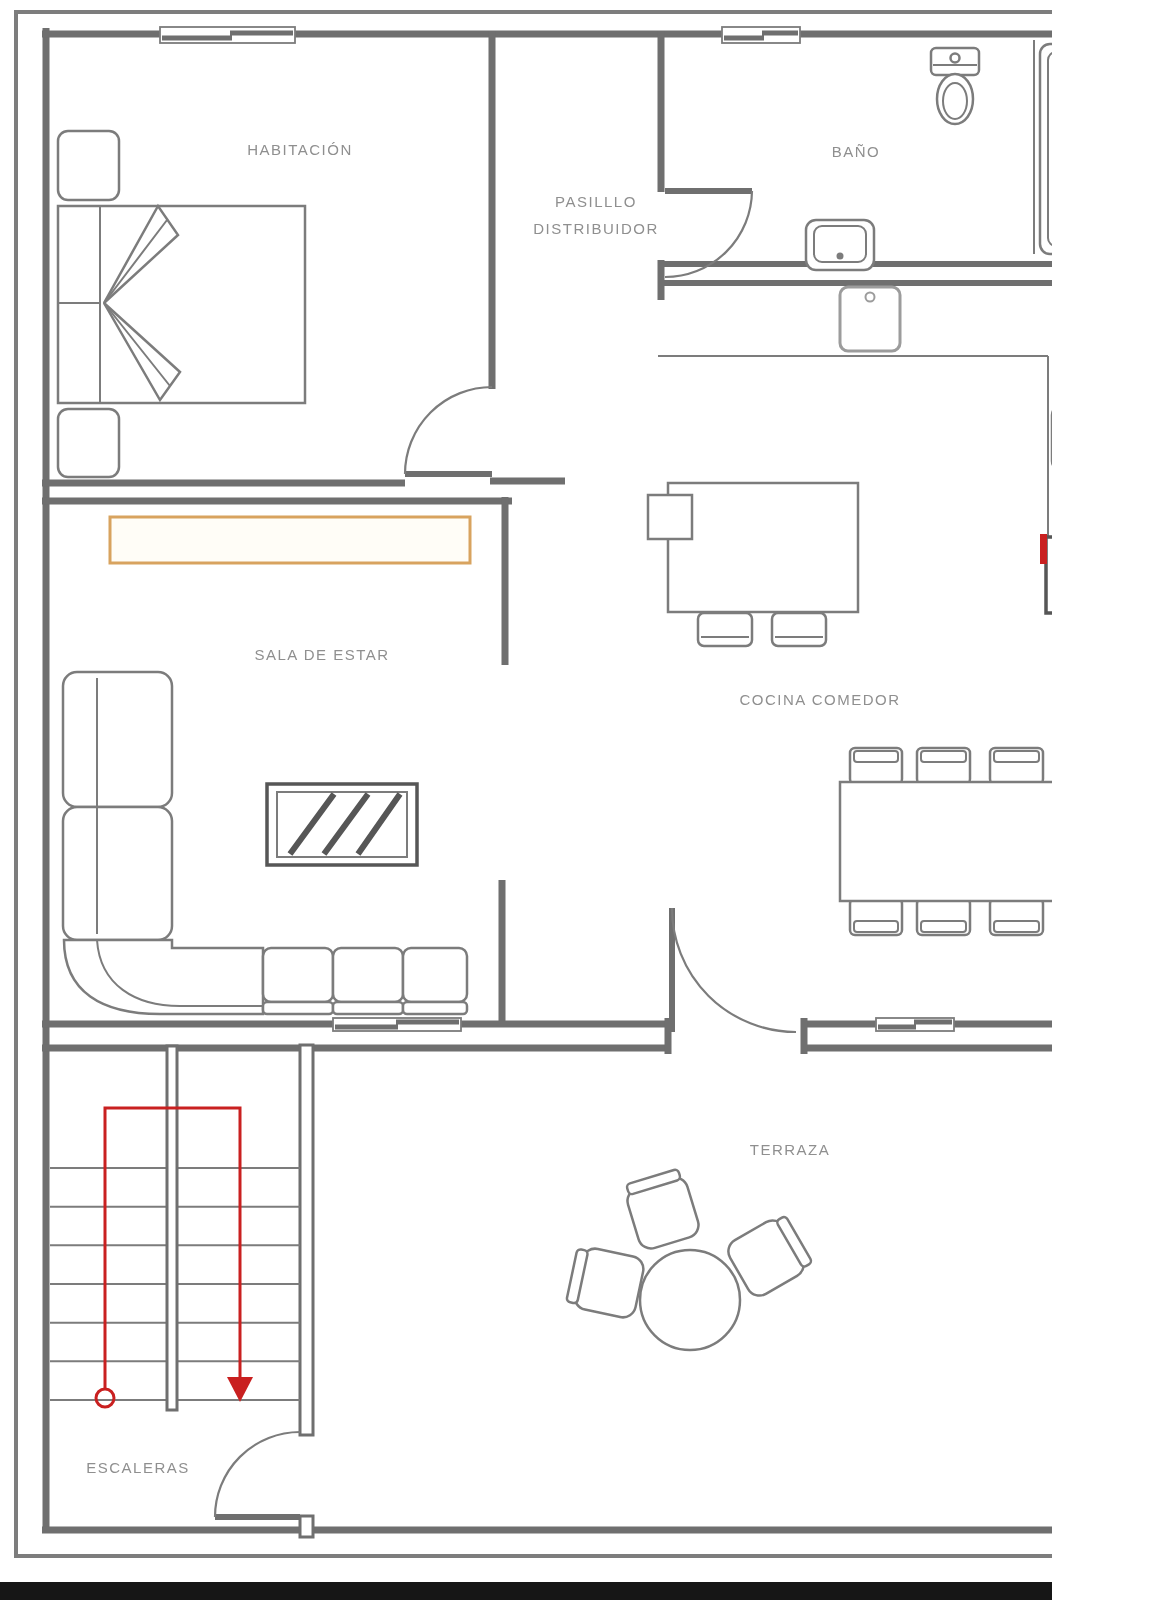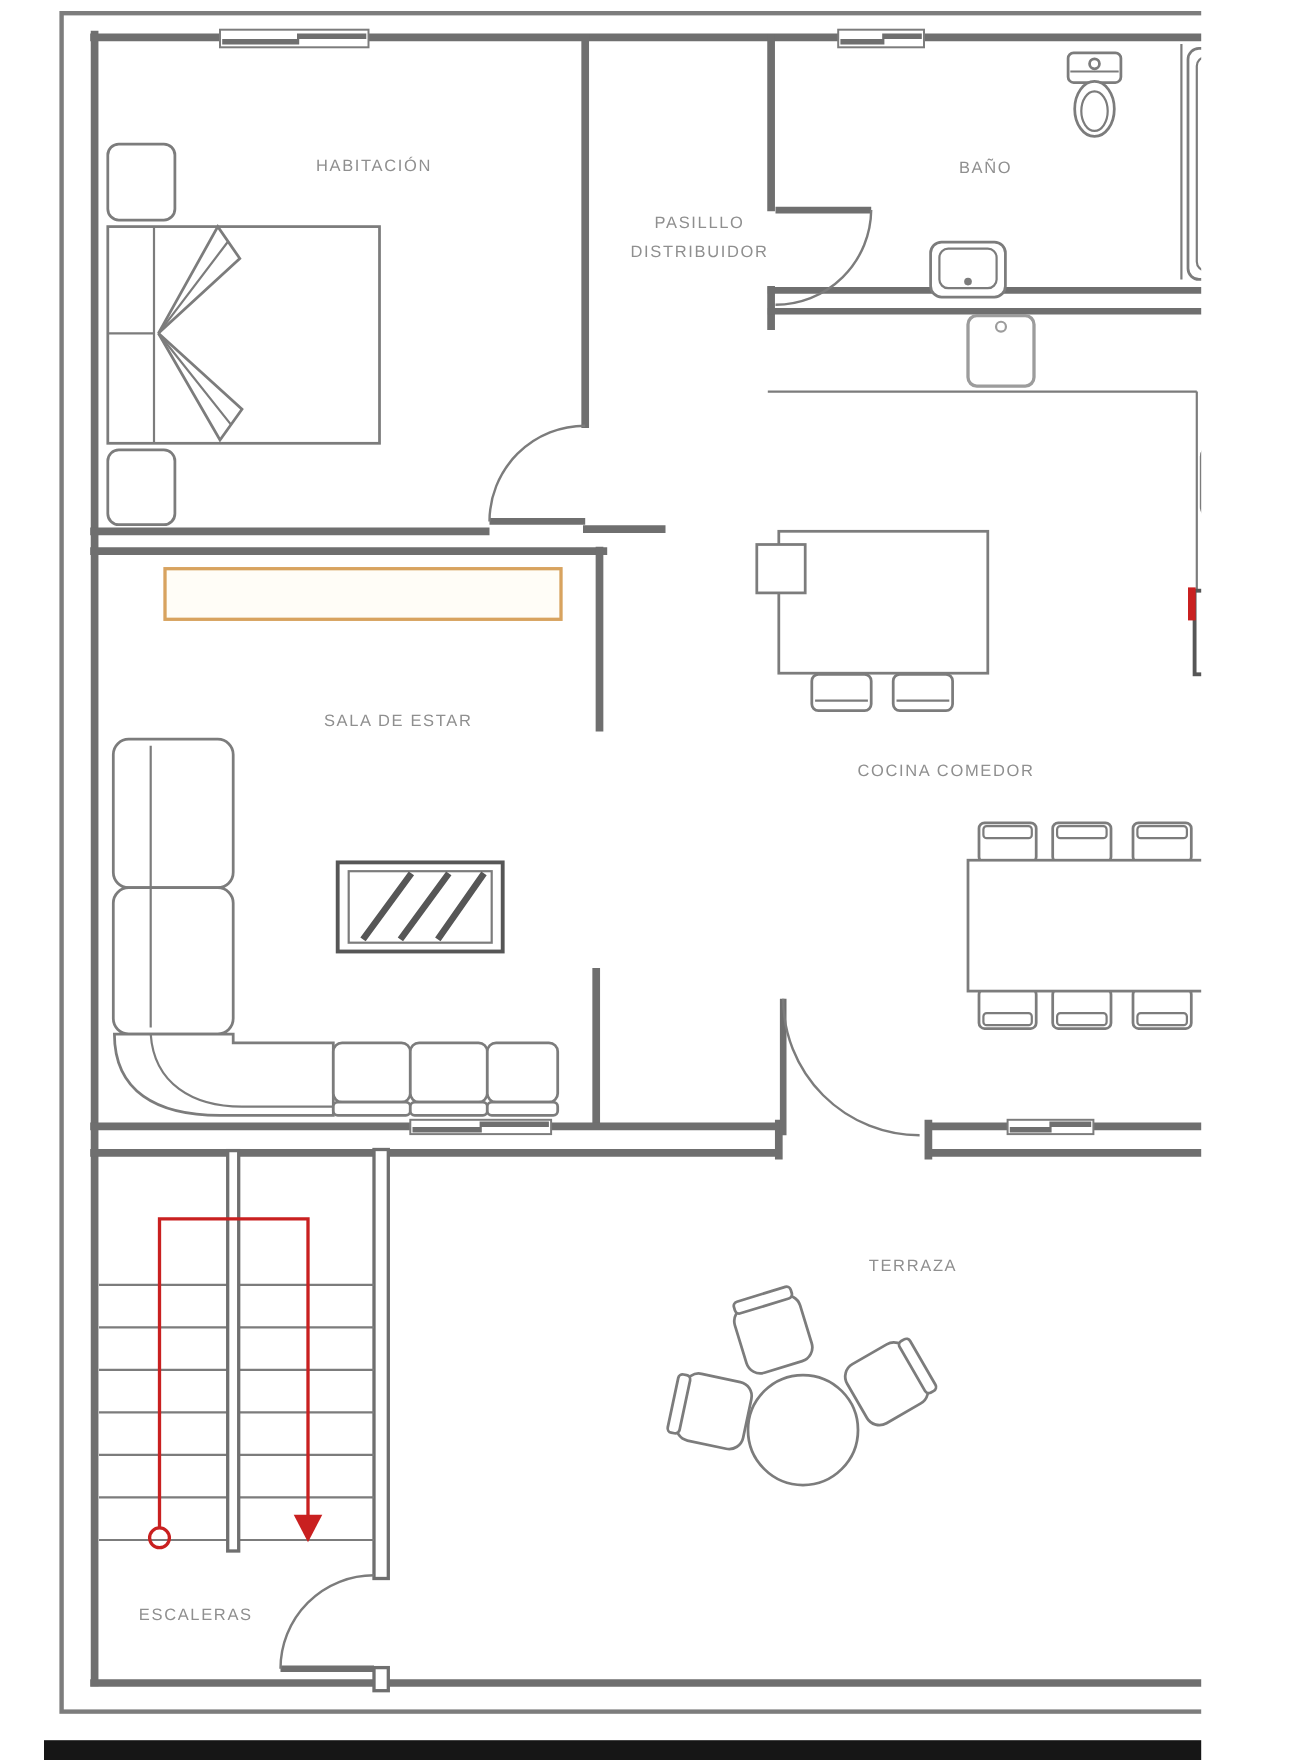--- a/index.html
+++ b/index.html
@@ -1,17 +1,17 @@
 <!DOCTYPE html>
 <html style="--wall: #6f6f6f; --furniture: #7c7c7c; --furniture_dark: #565656; --fixture_gray: #9c9c9c; --label: #8f8f8f; --sideboard: #d8a35f; --route_red: #c92020; --border: #7d7d7d; --bottombar: #161616;"><head>
 <meta charset="utf-8">
 <style>
   html,body{margin:0;padding:0;background:#fff;}
   .page{position:relative;width:1052px;height:1600px;background:#fff;overflow:hidden;
-        font-family:"Liberation Sans",sans-serif;padding-left:40px;}
+        font-family:"Liberation Sans",sans-serif;}
   svg{display:block;}
   .wall{stroke:var(--wall);stroke-width:7;fill:none;stroke-linecap:butt;}
   .wall6{stroke:var(--wall);stroke-width:6;fill:none;}
   .wallrect{fill:#fff;stroke:var(--wall);stroke-width:3;}
   .border{fill:none;stroke:var(--border);stroke-width:4;}
   .furn{stroke:var(--furniture);stroke-width:2.5;fill:#fff;}
   .furnline{stroke:var(--furniture);stroke-width:2;fill:none;}
   .furndark{stroke:var(--furniture_dark);stroke-width:3.5;fill:#fff;}
   .stripe{stroke:var(--furniture_dark);stroke-width:6;fill:none;}
   .door{stroke:var(--furniture);stroke-width:2.2;fill:none;}

